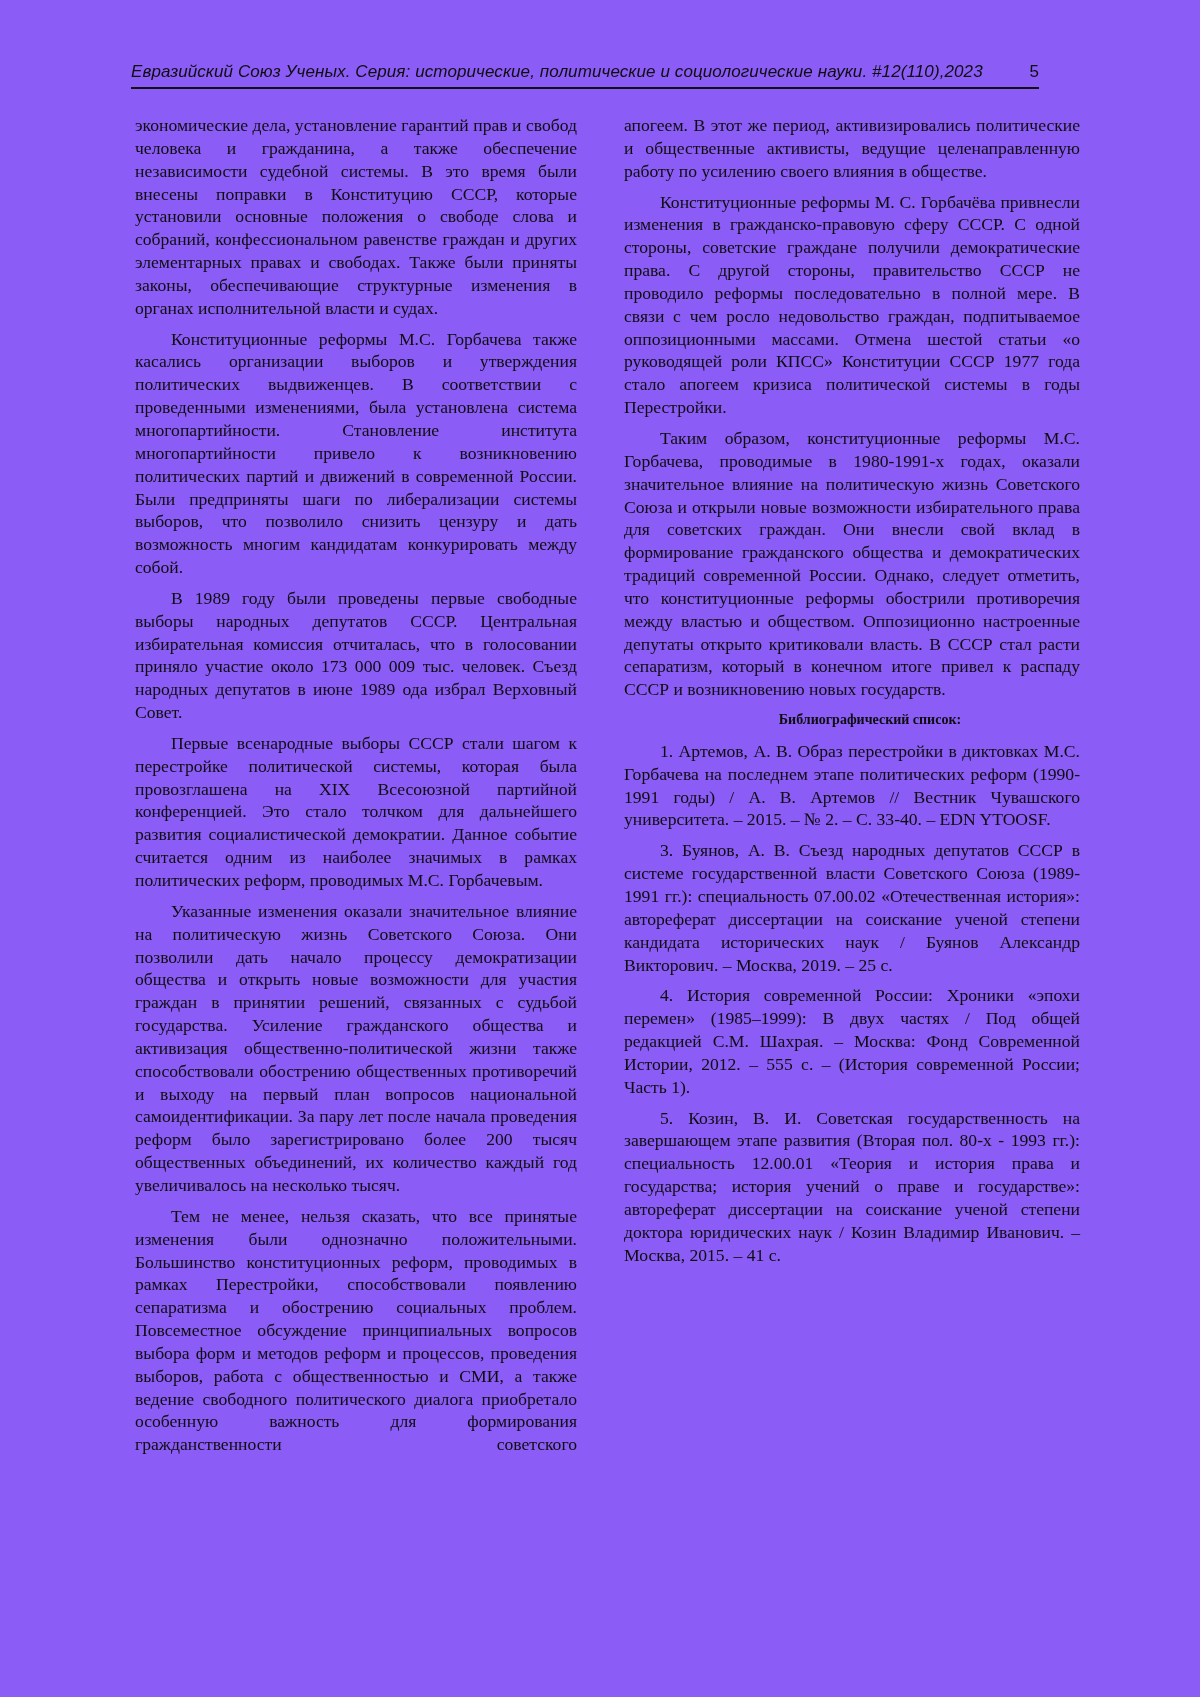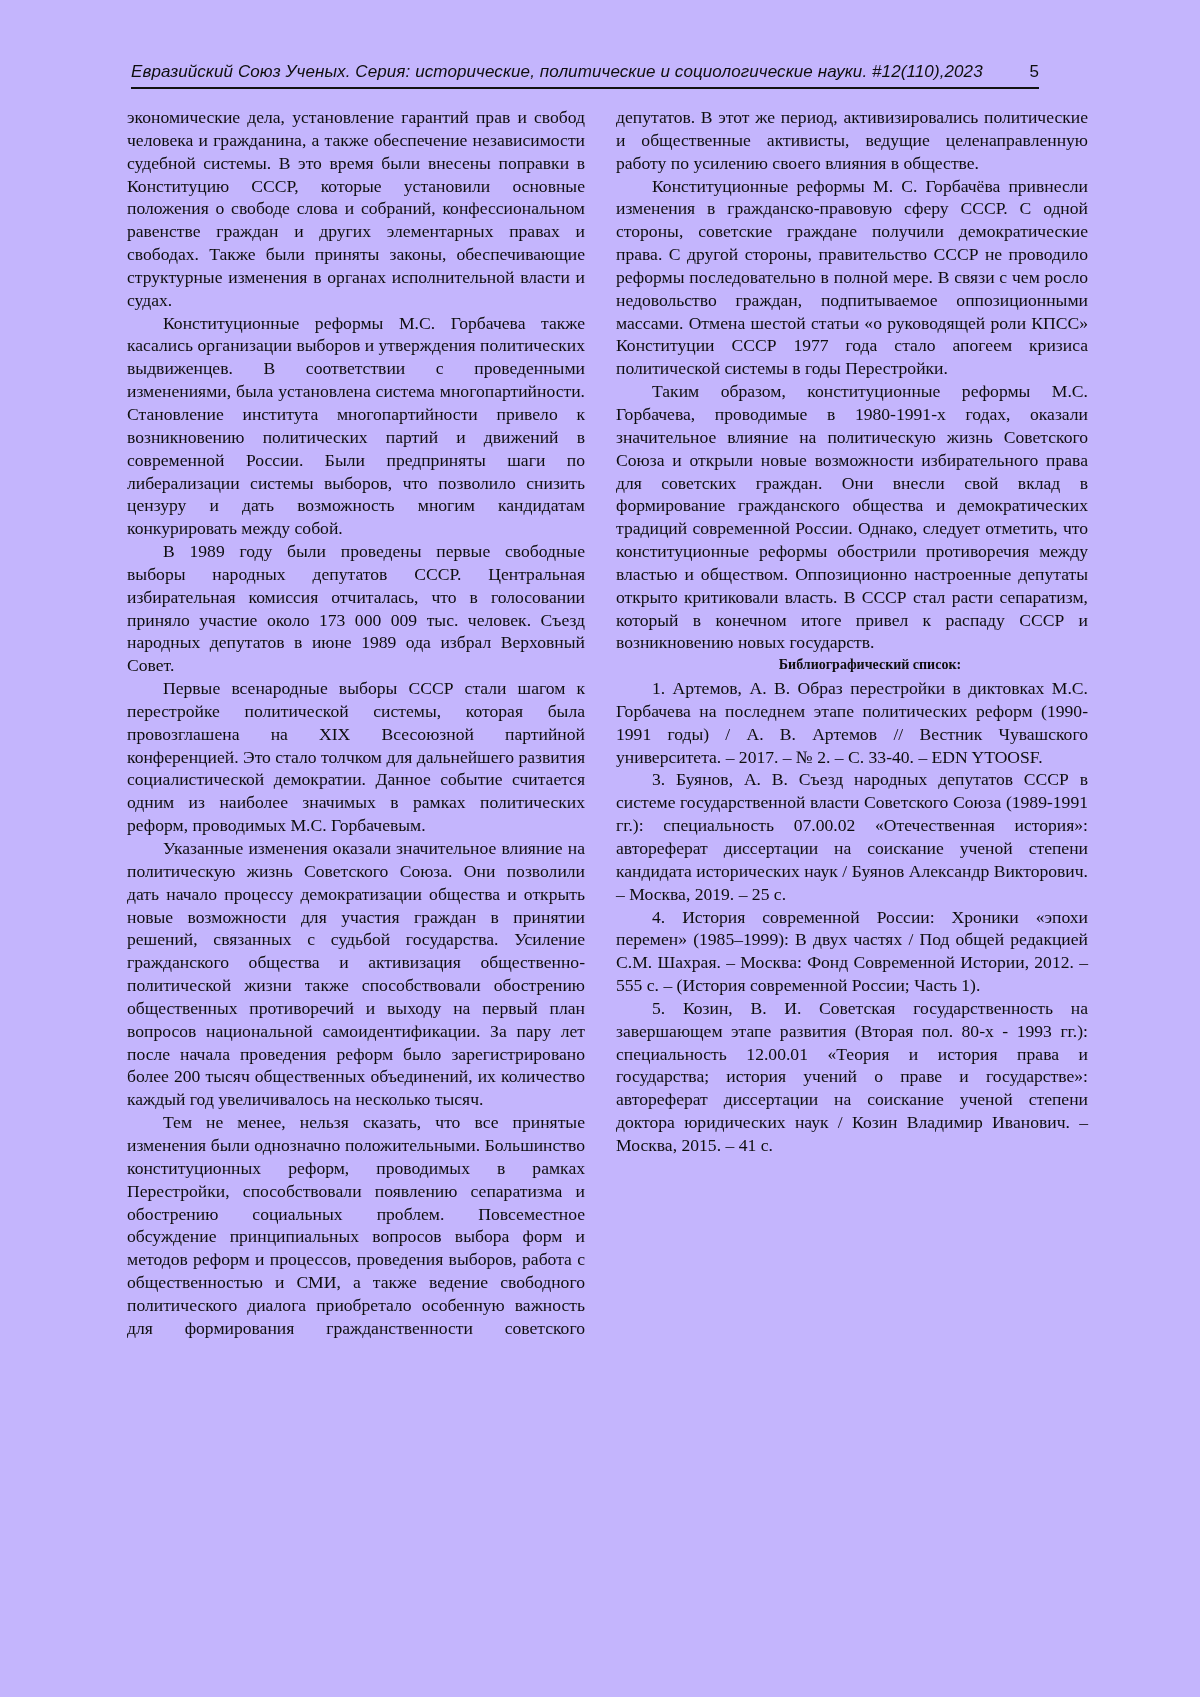--- a/index.html
+++ b/index.html
@@ -4,21 +4,21 @@
 <style>
   html, body {
     margin: 0;
     padding: 0;
     background: #ffffff;
   }
   .page {
     position: relative;
     width: 1200px;
     height: 1697px;
-    background: #c4b5fd;
+    background: #8b5cf6;
     overflow: hidden;
     color: #0e0e0e;
   }
   .running-header {
     position: absolute;
     left: 131px;
     top: 62px;
     width: 908px;
     display: flex;
     align-items: baseline;
@@ -41,21 +41,21 @@
     font-family: "Liberation Serif", "DejaVu Serif", serif;
     font-size: 17.6px;
     line-height: 22.85px;
     text-align: justify;
     text-justify: inter-word;
     hyphens: none;
   }
   .col-left  { left: 127px; width: 458px; }
   .col-right { left: 616px; width: 472px; }
   .col p {
-    margin: 0;
+    margin: 8px;
     text-indent: 36px;
   }
   .col p.cont { text-indent: 0; }
   .col p.stretch { text-align-last: justify; }
   .bib-heading {
     margin: 22.85px 0 0 0;
     font-weight: bold;
     text-align: center;
     text-align-last: center;
     text-indent: 0;
@@ -77,25 +77,25 @@
   <div class="col col-left">
     <p class="cont">экономические дела, установление гарантий прав и свобод человека и гражданина, а также обеспечение независимости судебной системы. В это время были внесены поправки в Конституцию СССР, которые установили основные положения о свободе слова и собраний, конфессиональном равенстве граждан и других элементарных правах и свободах. Также были приняты законы, обеспечивающие структурные изменения в органах исполнительной власти и судах.</p>
     <p>Конституционные реформы М.С. Горбачева также касались организации выборов и утверждения политических выдвиженцев. В соответствии с проведенными изменениями, была установлена система многопартийности. Становление института многопартийности привело к возникновению политических партий и движений в современной России. Были предприняты шаги по либерализации системы выборов, что позволило снизить цензуру и дать возможность многим кандидатам конкурировать между собой.</p>
     <p>В 1989 году были проведены первые свободные выборы народных депутатов СССР. Центральная избирательная комиссия отчиталась, что в голосовании приняло участие около 173 000 009 тыс. человек. Съезд народных депутатов в июне 1989 ода избрал Верховный Совет.</p>
     <p>Первые всенародные выборы СССР стали шагом к перестройке политической системы, которая была провозглашена на XIX Всесоюзной партийной конференцией. Это стало толчком для дальнейшего развития социалистической демократии. Данное событие считается одним из наиболее значимых в рамках политических реформ, проводимых М.С. Горбачевым.</p>
     <p>Указанные изменения оказали значительное влияние на политическую жизнь Советского Союза. Они позволили дать начало процессу демократизации общества и открыть новые возможности для участия граждан в принятии решений, связанных с судьбой государства. Усиление гражданского общества и активизация общественно-политической жизни также способствовали обострению общественных противоречий и выходу на первый план вопросов национальной самоидентификации. За пару лет после начала проведения реформ было зарегистрировано более 200 тысяч общественных объединений, их количество каждый год увеличивалось на несколько тысяч.</p>
     <p class="stretch">Тем не менее, нельзя сказать, что все принятые изменения были однозначно положительными. Большинство конституционных реформ, проводимых в рамках Перестройки, способствовали появлению сепаратизма и обострению социальных проблем. Повсеместное обсуждение принципиальных вопросов выбора форм и методов реформ и процессов, проведения выборов, работа с общественностью и СМИ, а также ведение свободного политического диалога приобретало особенную важность для формирования гражданственности советского</p>
   </div>
 
   <div class="col col-right">
-    <p class="cont">депутатов. В этот же период, активизировались политические и общественные активисты, ведущие целенаправленную работу по усилению своего влияния в обществе.</p>
+    <p class="cont">апогеем. В этот же период, активизировались политические и общественные активисты, ведущие целенаправленную работу по усилению своего влияния в обществе.</p>
     <p>Конституционные реформы М. С. Горбачёва привнесли изменения в гражданско-правовую сферу СССР. С одной стороны, советские граждане получили демократические права. С другой стороны, правительство СССР не проводило реформы последовательно в полной мере. В связи с чем росло недовольство граждан, подпитываемое оппозиционными массами. Отмена шестой статьи «о руководящей роли КПСС» Конституции СССР 1977 года стало апогеем кризиса политической системы в годы Перестройки.</p>
     <p>Таким образом, конституционные реформы М.С. Горбачева, проводимые в 1980-1991-х годах, оказали значительное влияние на политическую жизнь Советского Союза и открыли новые возможности избирательного права для советских граждан. Они внесли свой вклад в формирование гражданского общества и демократических традиций современной России. Однако, следует отметить, что конституционные реформы обострили противоречия между властью и обществом. Оппозиционно настроенные депутаты открыто критиковали власть. В СССР стал расти сепаратизм, который в конечном итоге привел к распаду СССР и возникновению новых государств.</p>
 
     <p class="bib-heading">Библиографический список:</p>
 
-    <p>1. Артемов, А. В. Образ перестройки в диктовках М.С. Горбачева на последнем этапе политических реформ (1990-1991 годы) / А. В. Артемов // Вестник Чувашского университета. – 2017. – № 2. – С. 33-40. – EDN YTOOSF.</p>
+    <p>1. Артемов, А. В. Образ перестройки в диктовках М.С. Горбачева на последнем этапе политических реформ (1990-1991 годы) / А. В. Артемов // Вестник Чувашского университета. – 2015. – № 2. – С. 33-40. – EDN YTOOSF.</p>
     <p>3. Буянов, А. В. Съезд народных депутатов СССР в системе государственной власти Советского Союза (1989-1991 гг.): специальность 07.00.02 «Отечественная история»: автореферат диссертации на соискание ученой степени кандидата исторических наук / Буянов Александр Викторович. – Москва, 2019. – 25 с.</p>
     <p>4. История современной России: Хроники «эпохи перемен» (1985–1999): В двух частях / Под общей редакцией С.М. Шахрая. – Москва: Фонд Современной Истории, 2012. – 555 с. – (История современной России; Часть 1).</p>
     <p>5. Козин, В. И. Советская государственность на завершающем этапе развития (Вторая пол. 80-х - 1993 гг.): специальность 12.00.01 «Теория и история права и государства; история учений о праве и государстве»: автореферат диссертации на соискание ученой степени доктора юридических наук / Козин Владимир Иванович. – Москва, 2015. – 41 с.</p>
   </div>
 
 </div>
 
 </body></html>

